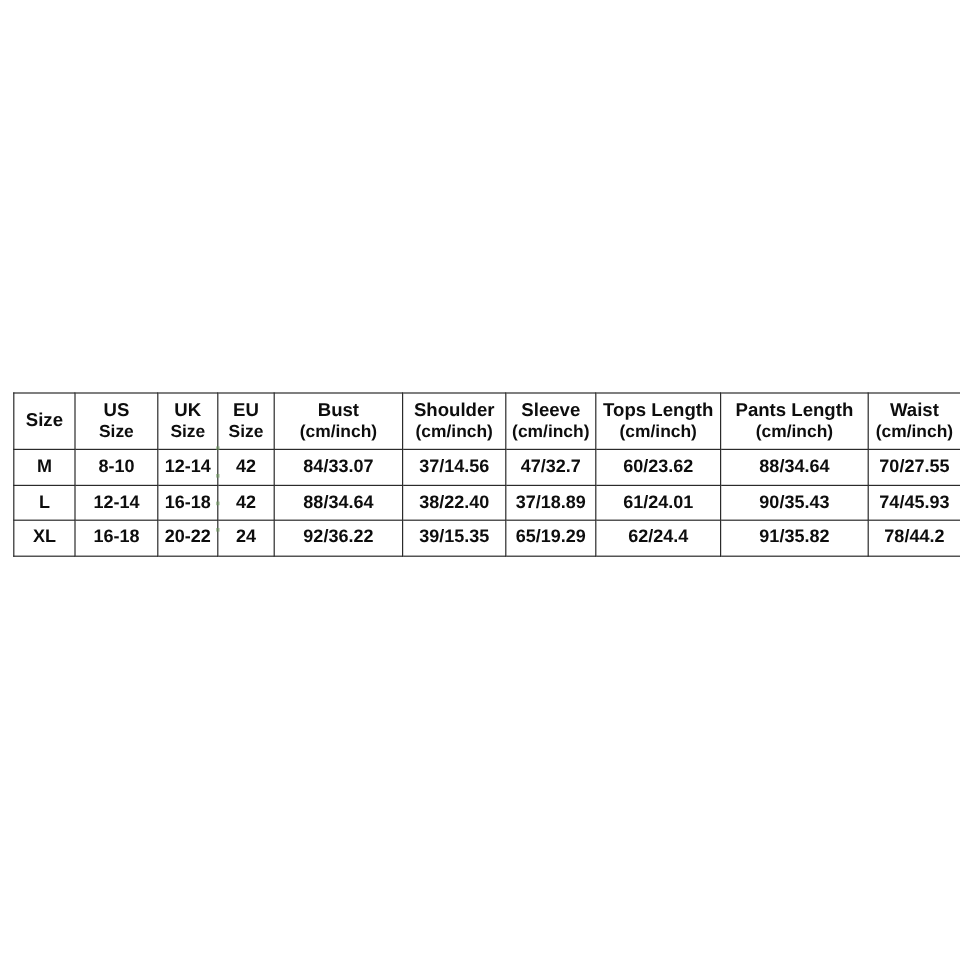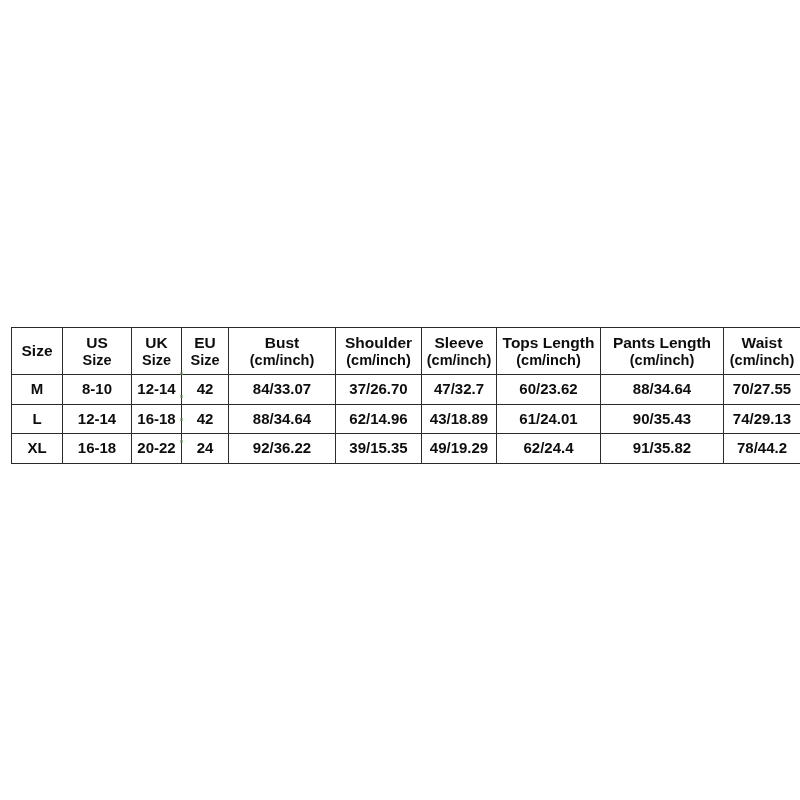--- a/index.html
+++ b/index.html
@@ -149,46 +149,46 @@
       </tr>
     </thead>
 
     <tbody>
       <tr>
         <td>M</td>
         <td>8-10</td>
         <td>12-14</td>
         <td>42</td>
         <td>84/33.07</td>
-        <td>37/26.70</td>
+        <td>37/14.56</td>
         <td>47/32.7</td>
         <td>60/23.62</td>
         <td>88/34.64</td>
         <td>70/27.55</td>
       </tr>
       <tr>
         <td>L</td>
         <td>12-14</td>
         <td>16-18</td>
         <td>42</td>
         <td>88/34.64</td>
-        <td>62/14.96</td>
-        <td>43/18.89</td>
+        <td>38/22.40</td>
+        <td>37/18.89</td>
         <td>61/24.01</td>
         <td>90/35.43</td>
-        <td>74/29.13</td>
+        <td>74/45.93</td>
       </tr>
       <tr>
         <td>XL</td>
         <td>16-18</td>
         <td>20-22</td>
         <td>24</td>
         <td>92/36.22</td>
         <td>39/15.35</td>
-        <td>49/19.29</td>
+        <td>65/19.29</td>
         <td>62/24.4</td>
         <td>91/35.82</td>
         <td>78/44.2</td>
       </tr>
     </tbody>
   </table>
 
   <div class="artifact" style="left:169px; top:45px;"></div>
   <div class="artifact" style="left:169px; top:68px;"></div>
   <div class="artifact" style="left:169px; top:91px;"></div>

